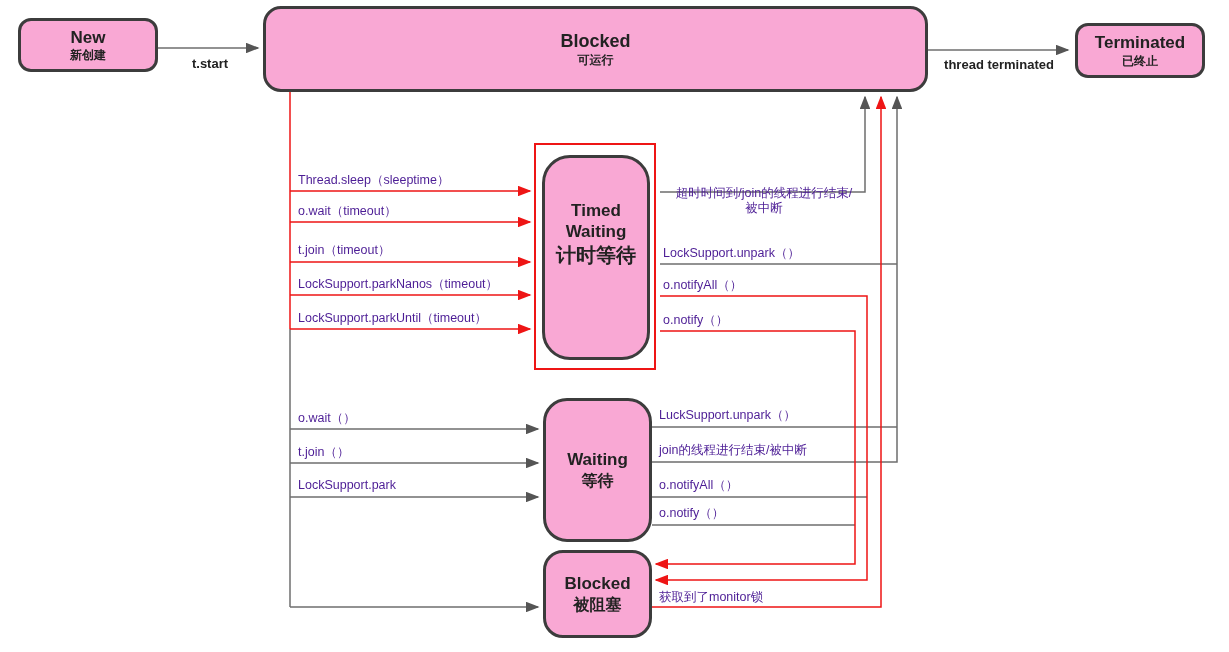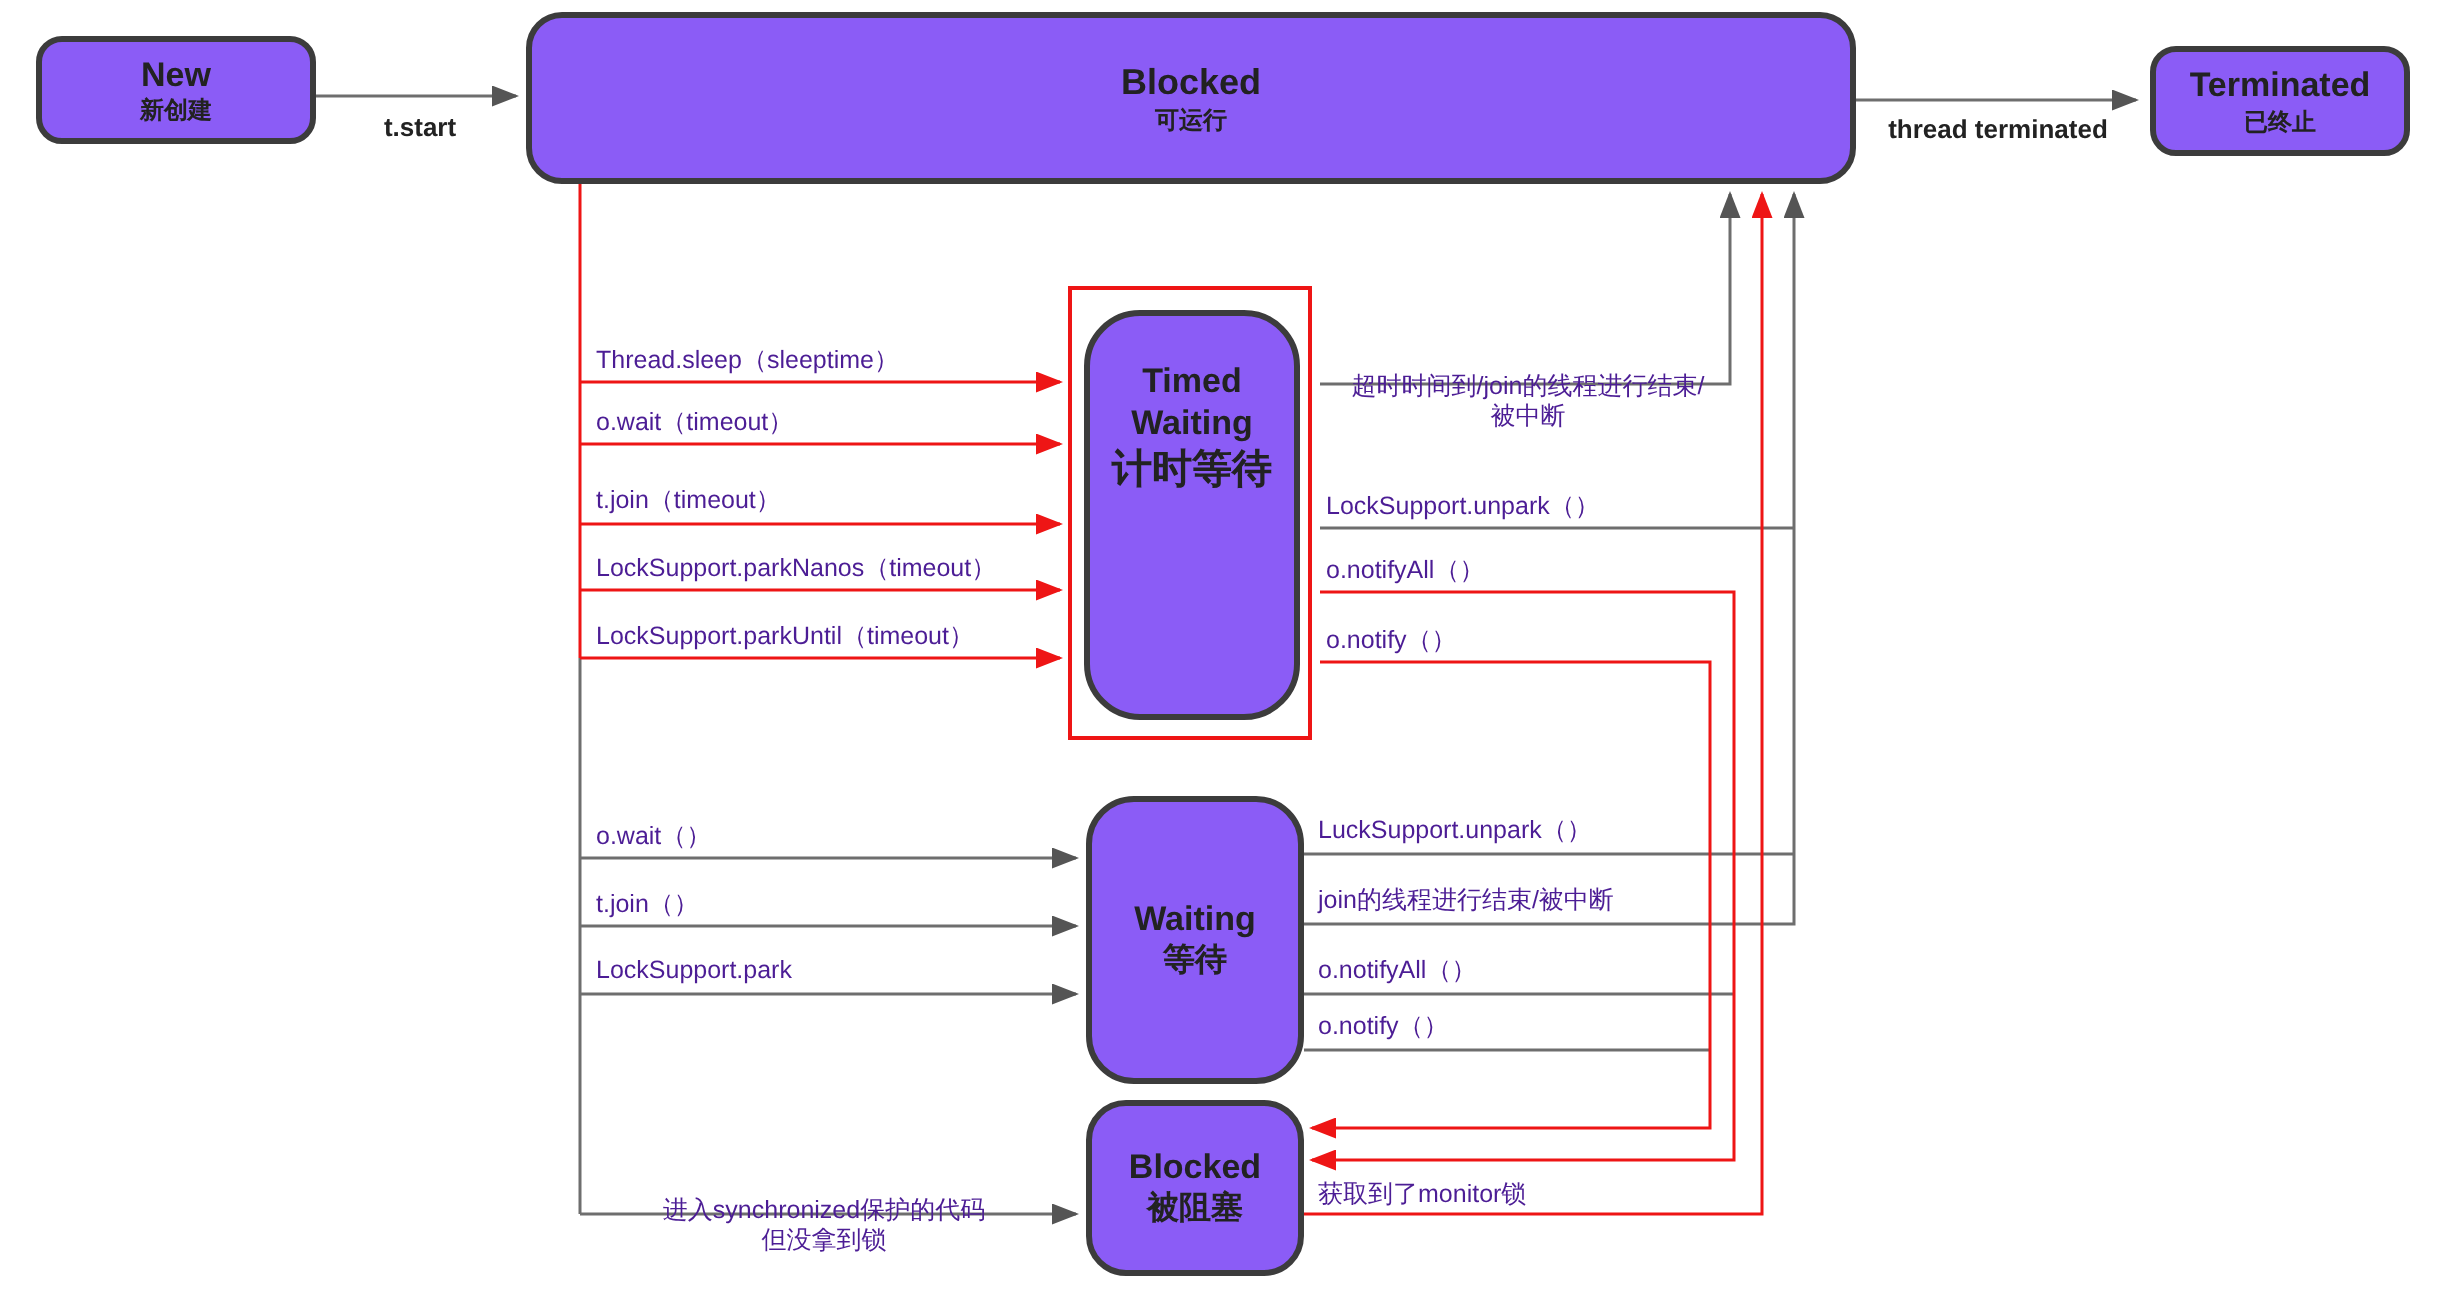--- a/index.html
+++ b/index.html
@@ -1,19 +1,19 @@
 <!DOCTYPE html>
 <html><head>
 <meta charset="utf-8">
 <style>
   html,body{margin:0;padding:0;background:#ffffff;}
   #stage{position:relative;width:1229px;height:652px;background:#ffffff;overflow:hidden;
          font-family:"Liberation Sans","DejaVu Sans",sans-serif;color:#1c1c1c;}
   svg.wires{position:absolute;left:0;top:0;width:1229px;height:652px;}
-  .node{position:absolute;background:#8b5cf6;border:3px solid #3c3c3c;
+  .node{position:absolute;background:#f9a8d4;border:3px solid #3c3c3c;
         display:flex;flex-direction:column;align-items:center;justify-content:center;
         box-sizing:border-box;text-align:center;line-height:1.25;}
   .node .t{font-weight:bold;font-size:17px;color:#222;}
   .node .s{font-weight:bold;font-size:12px;color:#222;}
   .lbl{position:absolute;font-size:12.5px;white-space:nowrap;color:#4c1d95;}
   .lbl.b{font-weight:bold;font-size:13px;color:#222;}
   .lbl.c{text-align:center;white-space:normal;line-height:1.2;margin-top:32px;}
   #red-rect{position:absolute;left:534px;top:143px;width:122px;height:227px;
             border:2.5px solid #ee1515;box-sizing:border-box;}
 </style>
@@ -81,21 +81,21 @@
   <div class="node" style="left:263px;top:6px;width:665px;height:86px;border-radius:18px;border-width:3.5px;">
     <div class="t" style="font-size:18px;">Blocked</div>
     <div class="s">可运行</div>
   </div>
 
   <div class="node" style="left:1075px;top:23px;width:130px;height:55px;border-radius:13px;">
     <div class="t">Terminated</div>
     <div class="s">已终止</div>
   </div>
 
-  <div class="node" style="left:542px;top:155px;width:108px;height:205px;border-radius:28px;padding-top:22px;justify-content:flex-start;">
+  <div class="node" style="left:542px;top:155px;width:108px;height:205px;border-radius:28px;padding-top:42px;justify-content:flex-start;">
     <div class="t">Timed</div>
     <div class="t">Waiting</div>
     <div class="s" style="font-size:20px;">计时等待</div>
   </div>
 
   <div class="node" style="left:543px;top:398px;width:109px;height:144px;border-radius:24px;">
     <div class="t">Waiting</div>
     <div class="s" style="font-size:16px;">等待</div>
   </div>
 
@@ -125,20 +125,16 @@
   <div class="lbl" style="left:298px;top:410px;">o.wait（）</div>
   <div class="lbl" style="left:298px;top:444px;">t.join（）</div>
   <div class="lbl" style="left:298px;top:478px;">LockSupport.park</div>
 
   <div class="lbl" style="left:659px;top:407px;">LuckSupport.unpark（）</div>
   <div class="lbl" style="left:659px;top:442px;">join的线程进行结束/被中断</div>
 
   <div class="lbl" style="left:659px;top:477px;">o.notifyAll（）</div>
   <div class="lbl" style="left:659px;top:505px;">o.notify（）</div>
 
-  <div class="lbl c" style="left:292px;top:566px;width:240px;">
-    <span>进入synchronized保护的代码</span><br>
-    <span>但没拿到锁</span>
-  </div>
 
   <div class="lbl" style="left:659px;top:589px;">获取到了monitor锁</div>
 
 </div>
 
 </body></html>

